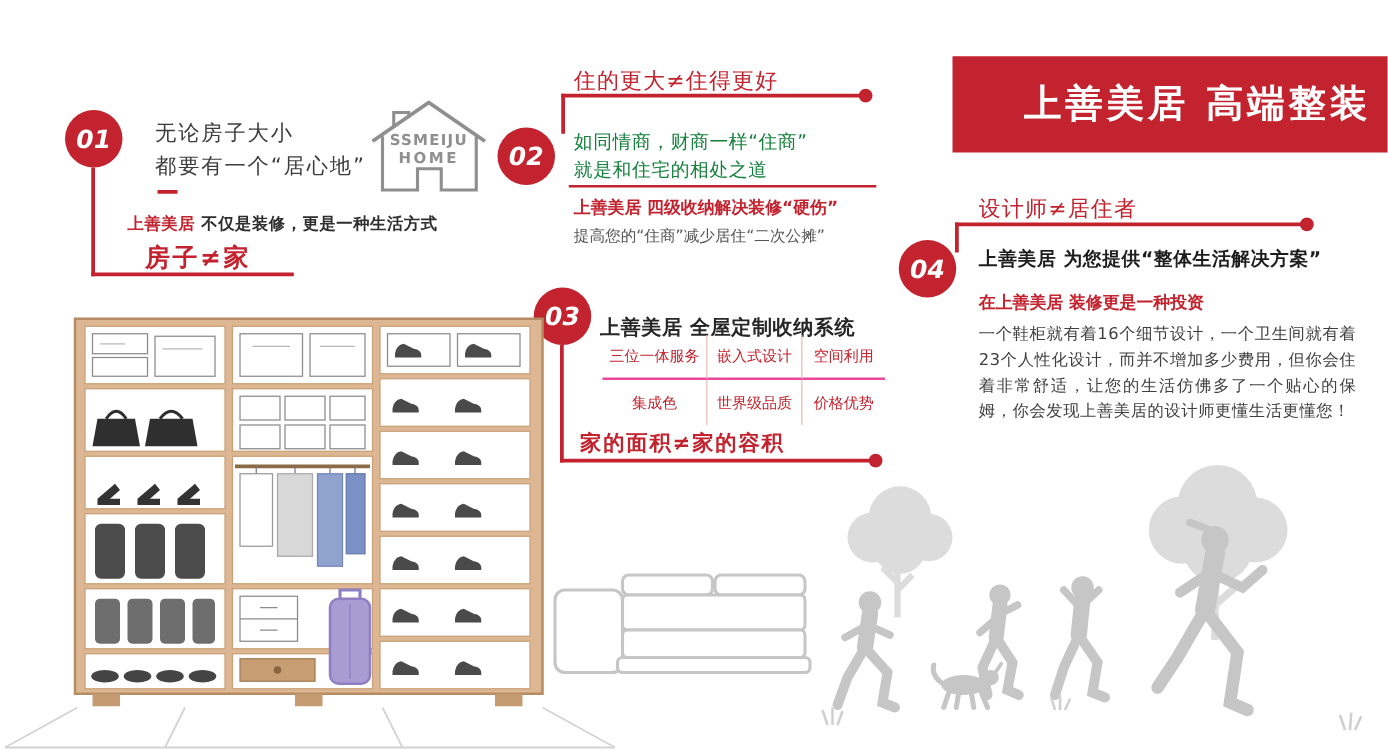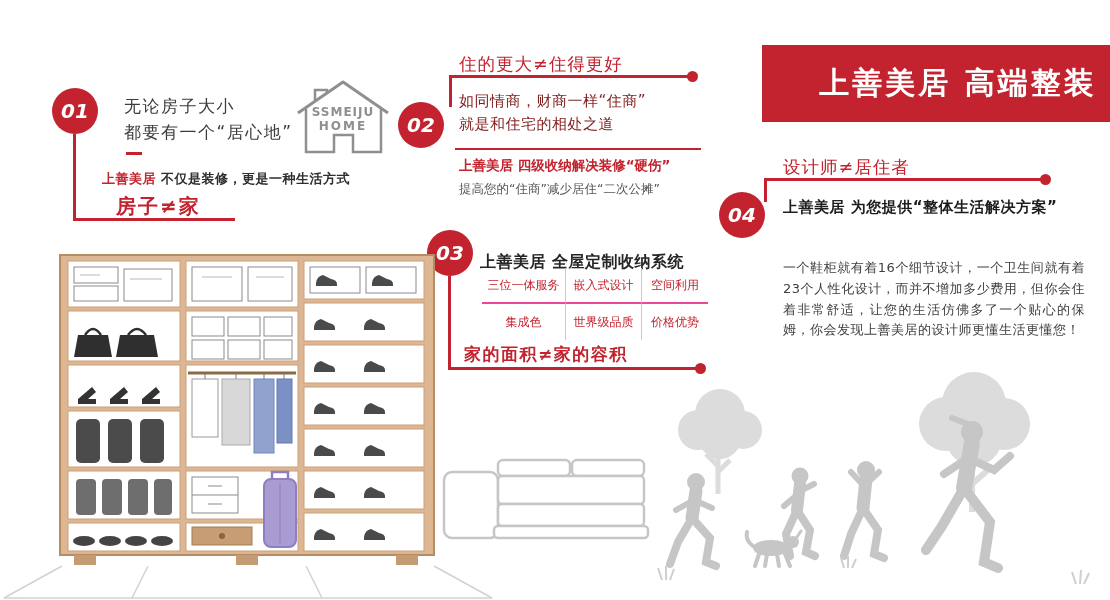--- a/index.html
+++ b/index.html
@@ -22,21 +22,21 @@
   .t { position:absolute; white-space:nowrap; }
   .red { color:var(--red); }
   .dark { color:var(--dark); }
 
   .p1-line { font-size:17px; color:#3c3c3c; letter-spacing:1.5px; }
   .p1-dash { position:absolute; left:126px; top:152px; width:16px; height:3px; background:var(--red); }
   .p1-tagline { font-size:13px; font-weight:bold; letter-spacing:.5px; }
   .p1-slogan { font-size:20px; font-weight:bold; color:var(--red); letter-spacing:2px; }
 
   .sec-header { font-size:17.5px; font-weight:normal; color:var(--red); letter-spacing:1px; }
-  .p2-body { font-size:15px; color:#7f1d1d; letter-spacing:.5px; }
+  .p2-body { font-size:15px; color:#15803d; letter-spacing:.5px;margin-top:12px; }
   .p2-sub  { font-size:13.5px; font-weight:bold; color:var(--red); }
   .p2-note { font-size:12.5px; color:#555; }
 
   .p3-title { font-size:16px; font-weight:bold; color:#262626; letter-spacing:.5px; }
   .p3-grid { position:absolute; left:482px; top:268px; display:grid;
              grid-template-columns:84px 76px 66px; grid-auto-rows:36px; }
   .p3-grid .cell { display:flex; align-items:center; justify-content:center;
                    color:var(--red); font-size:12px; border-right:1px solid #E8BBBB; border-bottom:2px solid #ec4899; }
   .p3-grid .cell:nth-child(3n) { border-right:none; }
   .p3-grid .cell:nth-child(n+4) { border-bottom:none; }
@@ -109,20 +109,21 @@
   <div class="t p3-slogan" style="left:464px; top:343px;">家的面积≠家的容积</div>
 
   <div class="t sec-header" style="left:783px; top:155px;">设计师≠居住者</div>
   <div class="hline" style="left:764px; top:178px; width:282px; height:3px;"></div>
   <div class="dot" style="left:1040px; top:174px;"></div>
   <div class="vline" style="left:764px; top:178px; width:3px; height:24px;"></div>
   <div class="badge" style="left:719px; top:192px;">
     <span>04</span>
   </div>
   <div class="t p4-provide" style="left:783px; top:198px;">上善美居 为您提供“整体生活解决方案”</div>
+  <div class="t p4-invest" style="left:783px; top:233px;">在上善美居 装修更是一种投资</div>
   <div class="p4-body">一个鞋柜就有着16个细节设计，一个卫生间就有着23个人性化设计，而并不增加多少费用，但你会住着非常舒适，让您的生活仿佛多了一个贴心的保姆，你会发现上善美居的设计师更懂生活更懂您！</div>
 
   <svg class="abs" style="left:58px; top:253px;" width="378" height="316" viewBox="0 0 378 316">
     <rect x="2" y="2" width="374" height="300" fill="#DDB793" stroke="#B58C63" stroke-width="2"></rect>
     <rect x="16" y="302" width="22" height="10" fill="#C59B72"></rect>
     <rect x="178" y="302" width="22" height="10" fill="#C59B72"></rect>
     <rect x="338" y="302" width="22" height="10" fill="#C59B72"></rect>
     <g fill="#ffffff" stroke="#C9A077" stroke-width="1">
       <rect x="10" y="8" width="112" height="46"></rect>
         <rect x="10" y="58" width="112" height="50"></rect>

